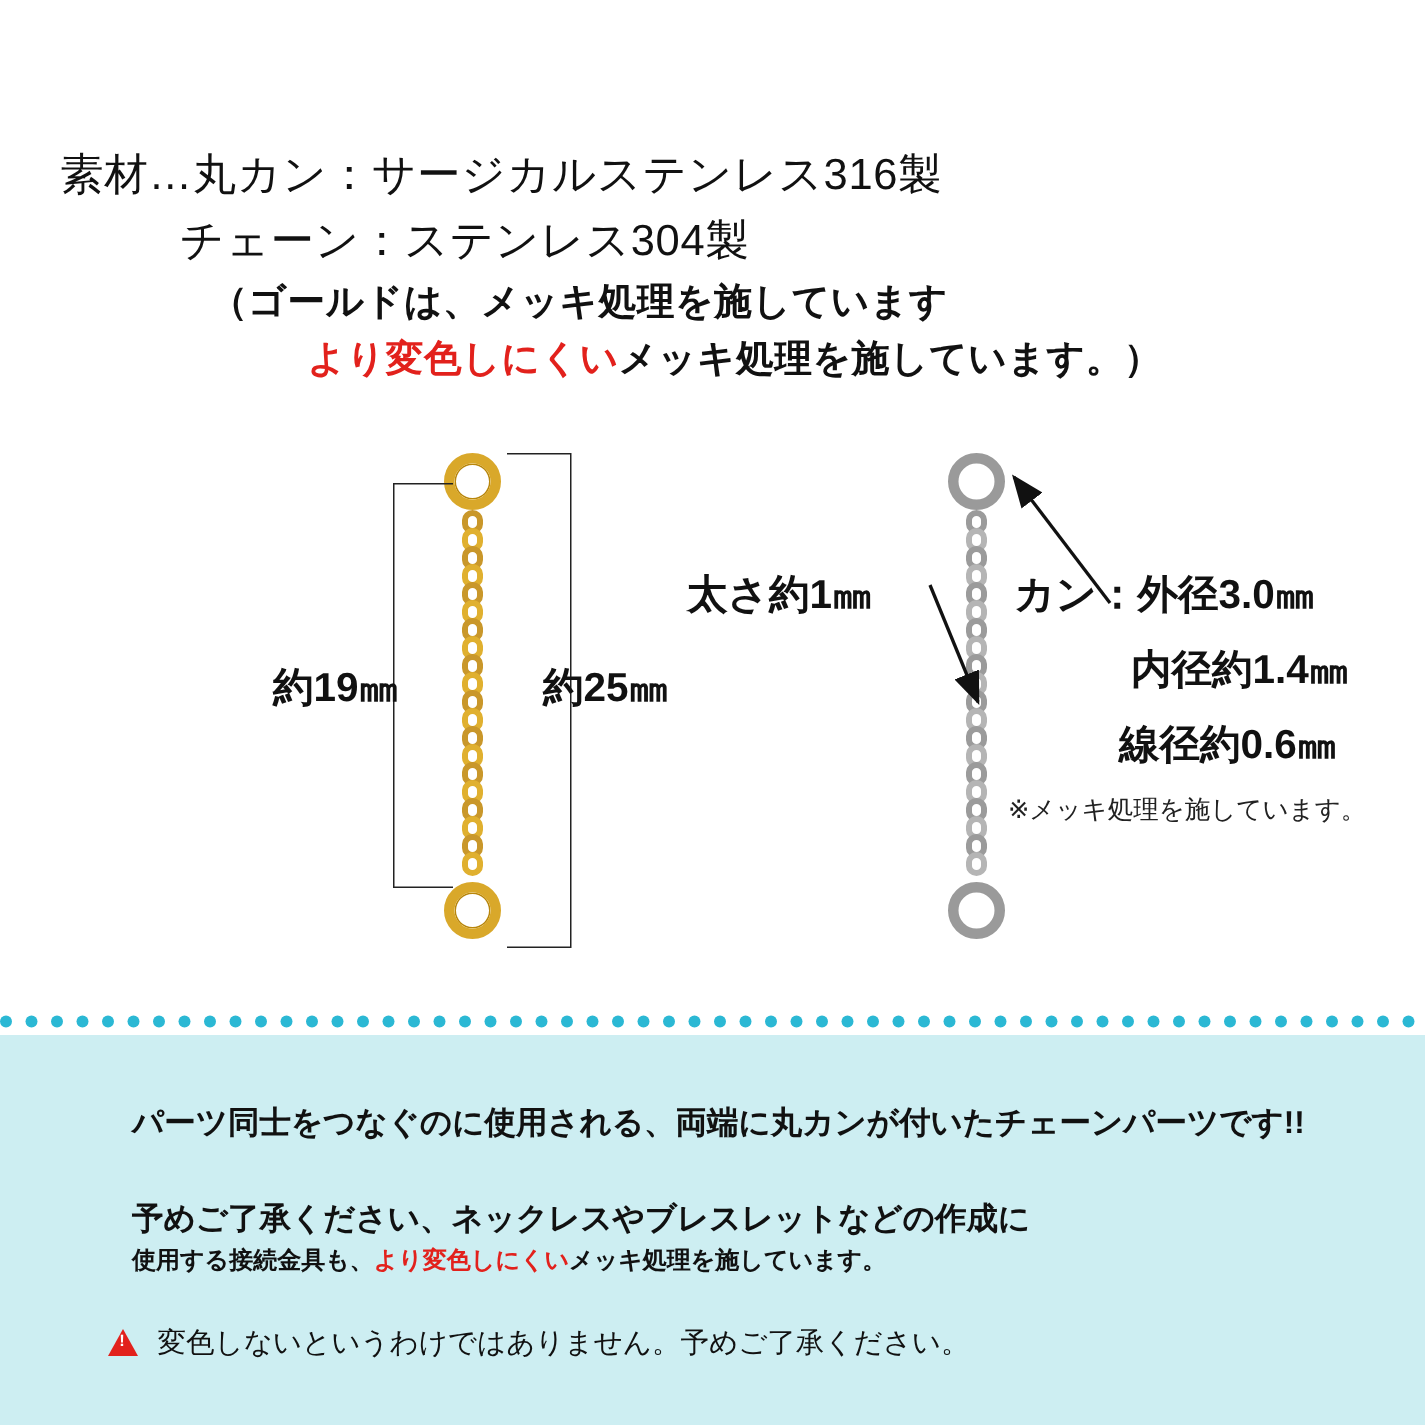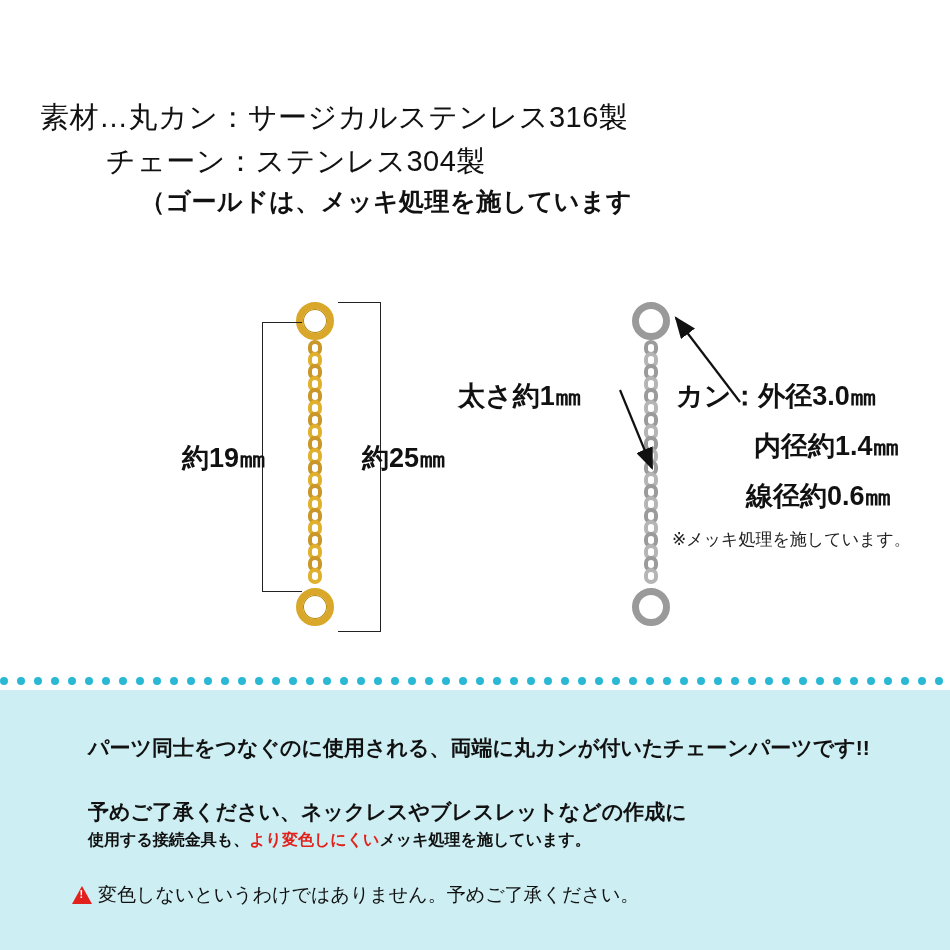--- a/index.html
+++ b/index.html
@@ -24,21 +24,21 @@
     width: 950px;
   }
   .spec-line {
     font-size: 29px;
     font-weight: normal;
     letter-spacing: 0.5px;
     line-height: 1.5;
     white-space: nowrap;
   }
   .spec-line-1 { padding-left: 40px; }
-  .spec-line-2 { padding-left: 80px; margin-left: 26px; }
+  .spec-line-2 { padding-left: 120px; }
   .spec-line-3 {
     padding-left: 140px;
     font-size: 25px;
     font-weight: bold;
   }
   .spec-line-4 {
     padding-left: 205px;
     font-size: 25px;
     font-weight: bold;
   }
@@ -184,21 +184,21 @@
     white-space: nowrap;
   }
   .bottom .b4 {
     position: absolute;
     left: 72px;
     top: 192px;
     font-size: 19px;
     white-space: nowrap;
     display: flex;
     align-items: center;
-    gap: 6px;
+    gap: 13px;
   }
   .warn-ico {
     display: inline-block;
     width: 0;
     height: 0;
     border-left: 10px solid transparent;
     border-right: 10px solid transparent;
     border-bottom: 18px solid #e2211c;
     position: relative;
   }
@@ -213,20 +213,23 @@
     line-height: 1;
   }
 </style>
 </head>
 <body>
 
 <div class="spec-block">
   <div class="spec-line spec-line-1">素材…丸カン：サージカルステンレス316製</div>
   <div class="spec-line spec-line-2">チェーン：ステンレス304製</div>
   <div class="spec-line spec-line-3">（ゴールドは、メッキ処理を施しています</div>
+  <div class="spec-line spec-line-4">
+    <span class="red">より変色しにくい</span><span>メッキ処理を施しています。）</span>
+  </div>
 </div>
 
 <div class="diagram">
 
   <div class="chain-wrap chain-gold">
     <div class="ring gold gold-inner"></div>
     <div class="chain-body gold">
       <div class="lnk" style="top:0px"></div>
         <div class="lnk" style="top:12px"></div>
       <div class="lnk" style="top:24px"></div>

